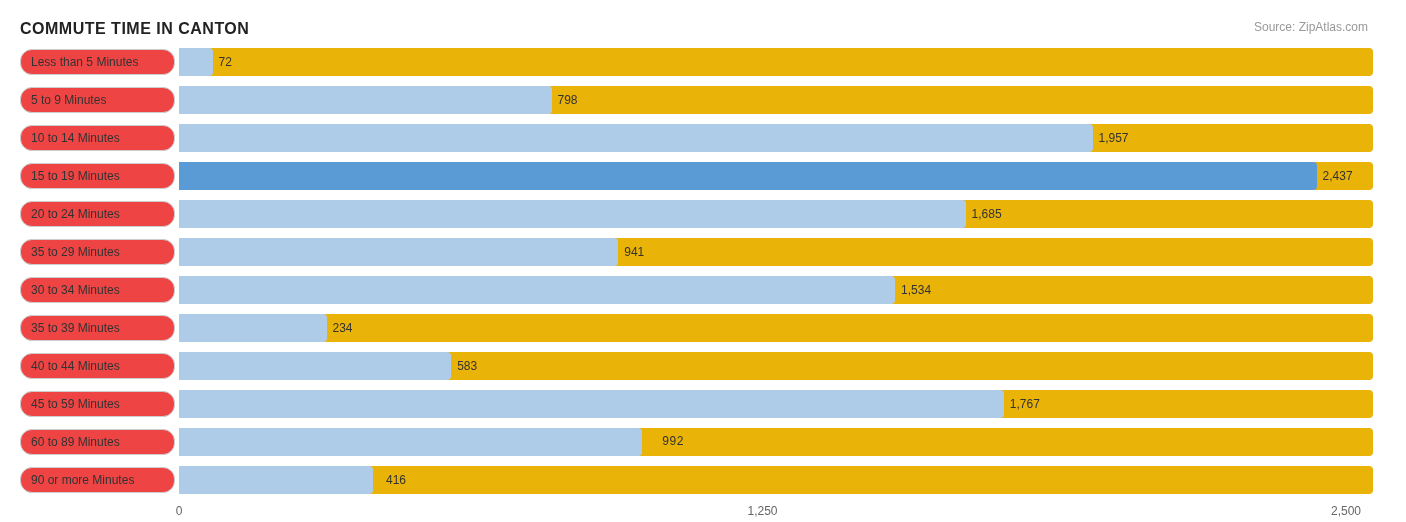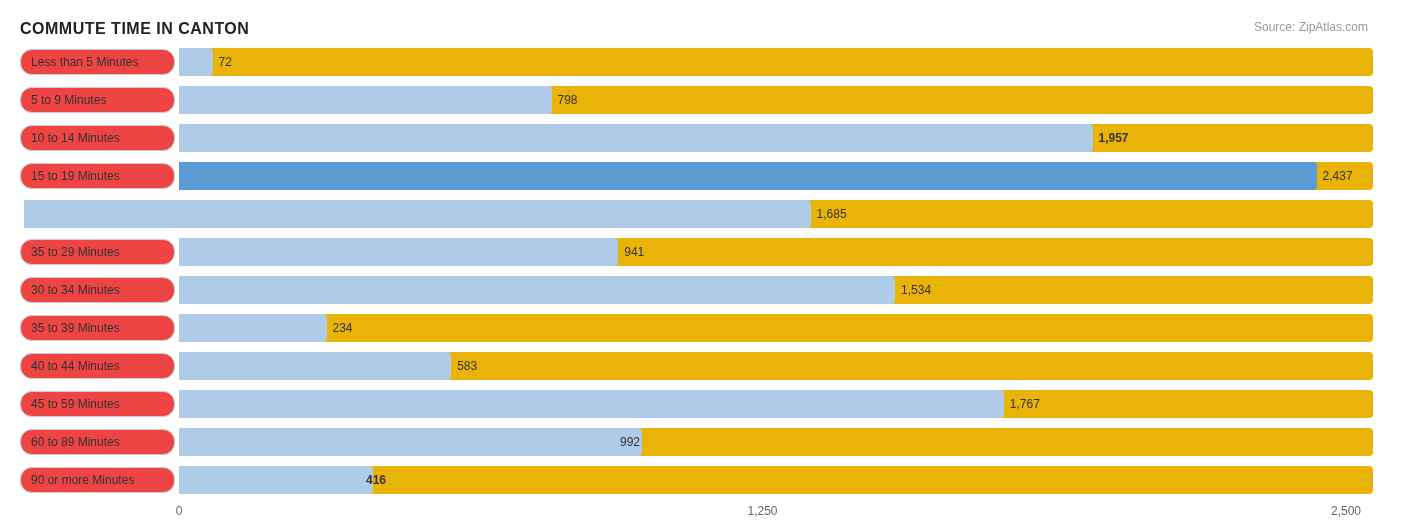--- a/index.html
+++ b/index.html
@@ -120,31 +120,32 @@
         <div class="label-pill">5 to 9 Minutes</div>
         <div class="bar-track">
           <div class="bar-fill" style="width: 372.506px;"></div>
           <div class="bar-value" style="left: 378.506px;">798</div>
         </div>
       </div>
       <div class="bar-row">
         <div class="label-pill">10 to 14 Minutes</div>
         <div class="bar-track">
           <div class="bar-fill" style="width: 913.528px;"></div>
-          <div class="bar-value" style="left: 919.528px; font-weight: bold;">1,957</div>
+          <div class="bar-value" style="left: 919.528px;">1,957</div>
         </div>
       </div>
       <div class="bar-row highlighted">
         <div class="label-pill">15 to 19 Minutes</div>
         <div class="bar-track">
           <div class="bar-fill" style="width: 1137.59px;"></div>
           <div class="bar-value" style="left: 1143.59px;">2,437</div>
         </div>
       </div>
       <div class="bar-row">
+        <div class="label-pill">20 to 24 Minutes</div>
         <div class="bar-track">
           <div class="bar-fill" style="width: 786.558px;"></div>
           <div class="bar-value" style="left: 792.558px;">1,685</div>
         </div>
       </div>
       <div class="bar-row">
         <div class="label-pill">35 to 29 Minutes</div>
         <div class="bar-track">
           <div class="bar-fill" style="width: 439.259px;"></div>
           <div class="bar-value" style="left: 445.259px;">941</div>
@@ -175,28 +176,28 @@
         <div class="label-pill">45 to 59 Minutes</div>
         <div class="bar-track">
           <div class="bar-fill" style="width: 824.836px;"></div>
           <div class="bar-value" style="left: 830.836px;">1,767</div>
         </div>
       </div>
       <div class="bar-row">
         <div class="label-pill">60 to 89 Minutes</div>
         <div class="bar-track">
           <div class="bar-fill" style="width: 463.066px;"></div>
-          <div class="bar-value" style="left: 441px;">992</div>
+          <div class="bar-value" style="left: 483px; font-family: Liberation Mono, monospace;">992</div>
         </div>
       </div>
       <div class="bar-row">
         <div class="label-pill">90 or more Minutes</div>
         <div class="bar-track">
           <div class="bar-fill" style="width: 194.189px;"></div>
-          <div class="bar-value" style="left: 187px; font-weight: bold;">416</div>
+          <div class="bar-value" style="left: 207px;">416</div>
         </div>
       </div>
     </div>
   <div style="position:relative; margin-top:4px;">
 
     <div class="axis-area" id="axis-area">
         <div class="axis-tick" style="left: 0px;">0</div>
         <div class="axis-tick" style="left: 583.5px;">1,250</div>
         <div class="axis-tick" style="left: 1167px;">2,500</div>
       </div>

